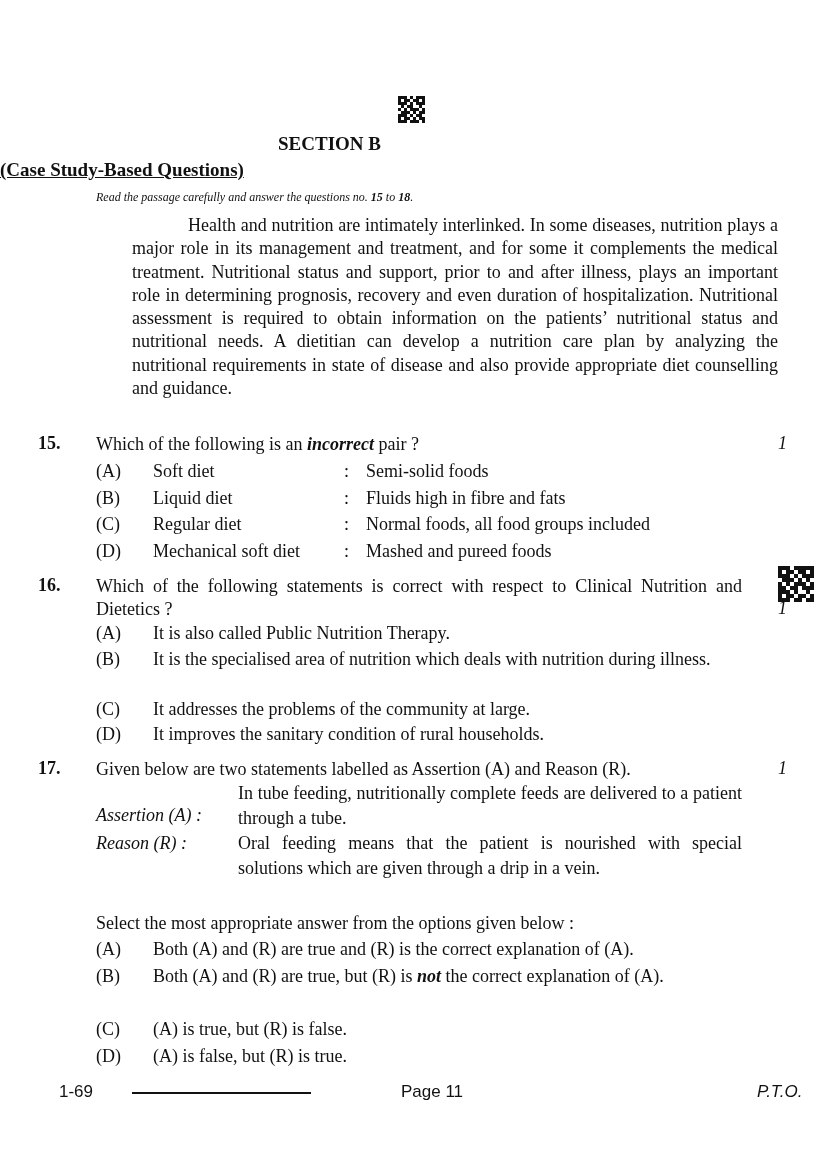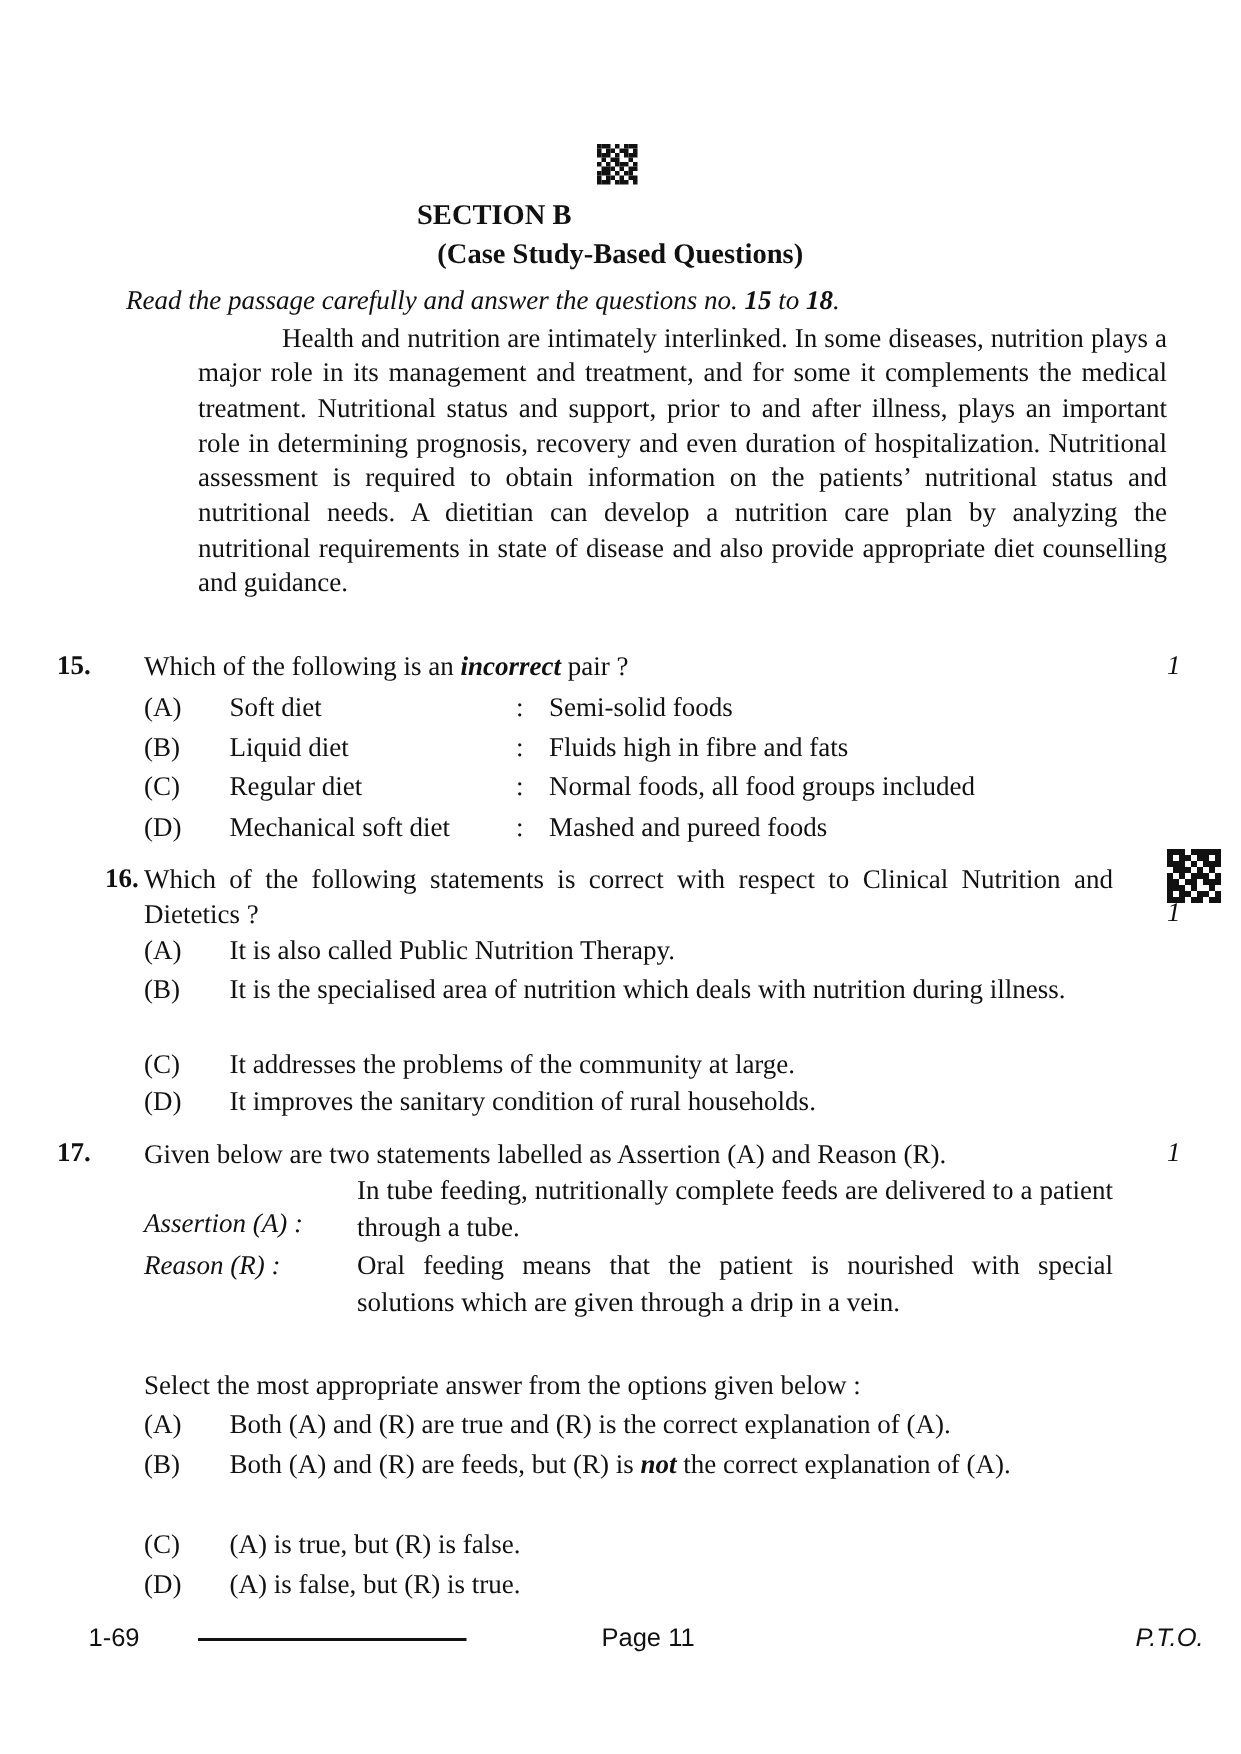--- a/index.html
+++ b/index.html
@@ -4,24 +4,24 @@
 <style>
   html, body { margin:0; padding:0; background:#ffffff; }
   body { width:827px; height:1169px; position:relative; overflow:hidden;
          font-family:"DejaVu Serif","Liberation Serif",serif; color:#111; }
   .page { position:absolute; left:0; top:0; width:827px; height:1169px; }
   .qr { position:absolute; display:grid; grid-template-columns:repeat(9,1fr); grid-template-rows:repeat(9,1fr); }
   .qr span { background:#111; }
   .qr span.w { background:transparent; }
   .sec-title { position:absolute; left:0; width:659px; top:133px; text-align:center;
                font-family:"Liberation Serif",serif; font-weight:bold; font-size:19px; }
-  .sec-sub { position:absolute; left:0; width:827px; top:159px; text-align:center;
-               font-family:"Liberation Serif",serif; font-weight:bold; font-size:19px; }
-  .instr { position:absolute; left:84px; top:190px; font-family:"Liberation Serif",serif;
-           font-style:italic; font-size:18px; }
+  .sec-sub { position:absolute; left:0; width:827px; top:159px; 
+               font-family:"Liberation Serif",serif; font-weight:bold; font-size:19px;text-decoration:underline; }
+  .instr { position:absolute; left:96px; top:190px; font-family:"Liberation Serif",serif;
+           font-style:italic; font-size:12px; }
   .instr b { font-style:italic; }
   .passage { position:absolute; left:96px; top:214px; width:646px;
              font-family:"Liberation Serif",serif; font-size:18px; line-height:23.3px;
              text-align:justify; text-indent:56px;margin-left:36px; }
   .qnum { position:absolute; left:38px; font-family:"Liberation Serif",serif; font-weight:bold; font-size:18px; }
   .qtext { position:absolute; left:96px; width:646px; font-family:"Liberation Serif",serif; font-size:18px;
            line-height:23px; text-align:justify; }
   .marks { position:absolute; left:778px; font-family:"Liberation Serif",serif; font-style:italic; font-size:18px; }
   .opt { position:absolute; left:96px; font-family:"Liberation Serif",serif; font-size:18px; line-height:25px; }
   .opt-label { position:absolute; left:0; width:50px; }
@@ -237,21 +237,21 @@
       <span></span>
       <span></span>
       <span class="w"></span>
       <span></span>
       <span></span>
       <span class="w"></span>
       <span></span>
       <span></span>
   </div>
 
-  <div class="qnum" style="top:575px;margin-left:32px;">16.</div>
+  <div class="qnum" style="top:575px;">16.</div>
   <div class="qtext" style="top:575px;">Which of the following statements is correct with respect to Clinical Nutrition and Dietetics ?</div>
   <div class="marks" style="top:598px;">1</div>
 
   <div class="opt" style="top:621px;">
     <span class="opt-label">(A)</span>
     <span class="opt-text">It is also called Public Nutrition Therapy.</span>
   </div>
   <div class="opt" style="top:647px;">
     <span class="opt-label">(B)</span>
     <span class="opt-text">It is the specialised area of nutrition which deals with nutrition during illness.</span>
@@ -275,21 +275,21 @@
   <div class="ar-text" style="top:831px;">Oral feeding means that the patient is nourished with special solutions which are given through a drip in a vein.</div>
 
   <div class="qtext" style="top:912px;">Select the most appropriate answer from the options given below :</div>
 
   <div class="opt" style="top:937px;">
     <span class="opt-label">(A)</span>
     <span class="opt-text">Both (A) and (R) are true and (R) is the correct explanation of (A).</span>
   </div>
   <div class="opt" style="top:964px;">
     <span class="opt-label">(B)</span>
-    <span class="opt-text"><span>Both (A) and (R) are feeds, but (R) is </span><b><i>not</i></b><span> the correct explanation of (A).</span></span>
+    <span class="opt-text"><span>Both (A) and (R) are true, but (R) is </span><b><i>not</i></b><span> the correct explanation of (A).</span></span>
   </div>
   <div class="opt" style="top:1017px;">
     <span class="opt-label">(C)</span>
     <span class="opt-text">(A) is true, but (R) is false.</span>
   </div>
   <div class="opt" style="top:1044px;">
     <span class="opt-label">(D)</span>
     <span class="opt-text">(A) is false, but (R) is true.</span>
   </div>
 

